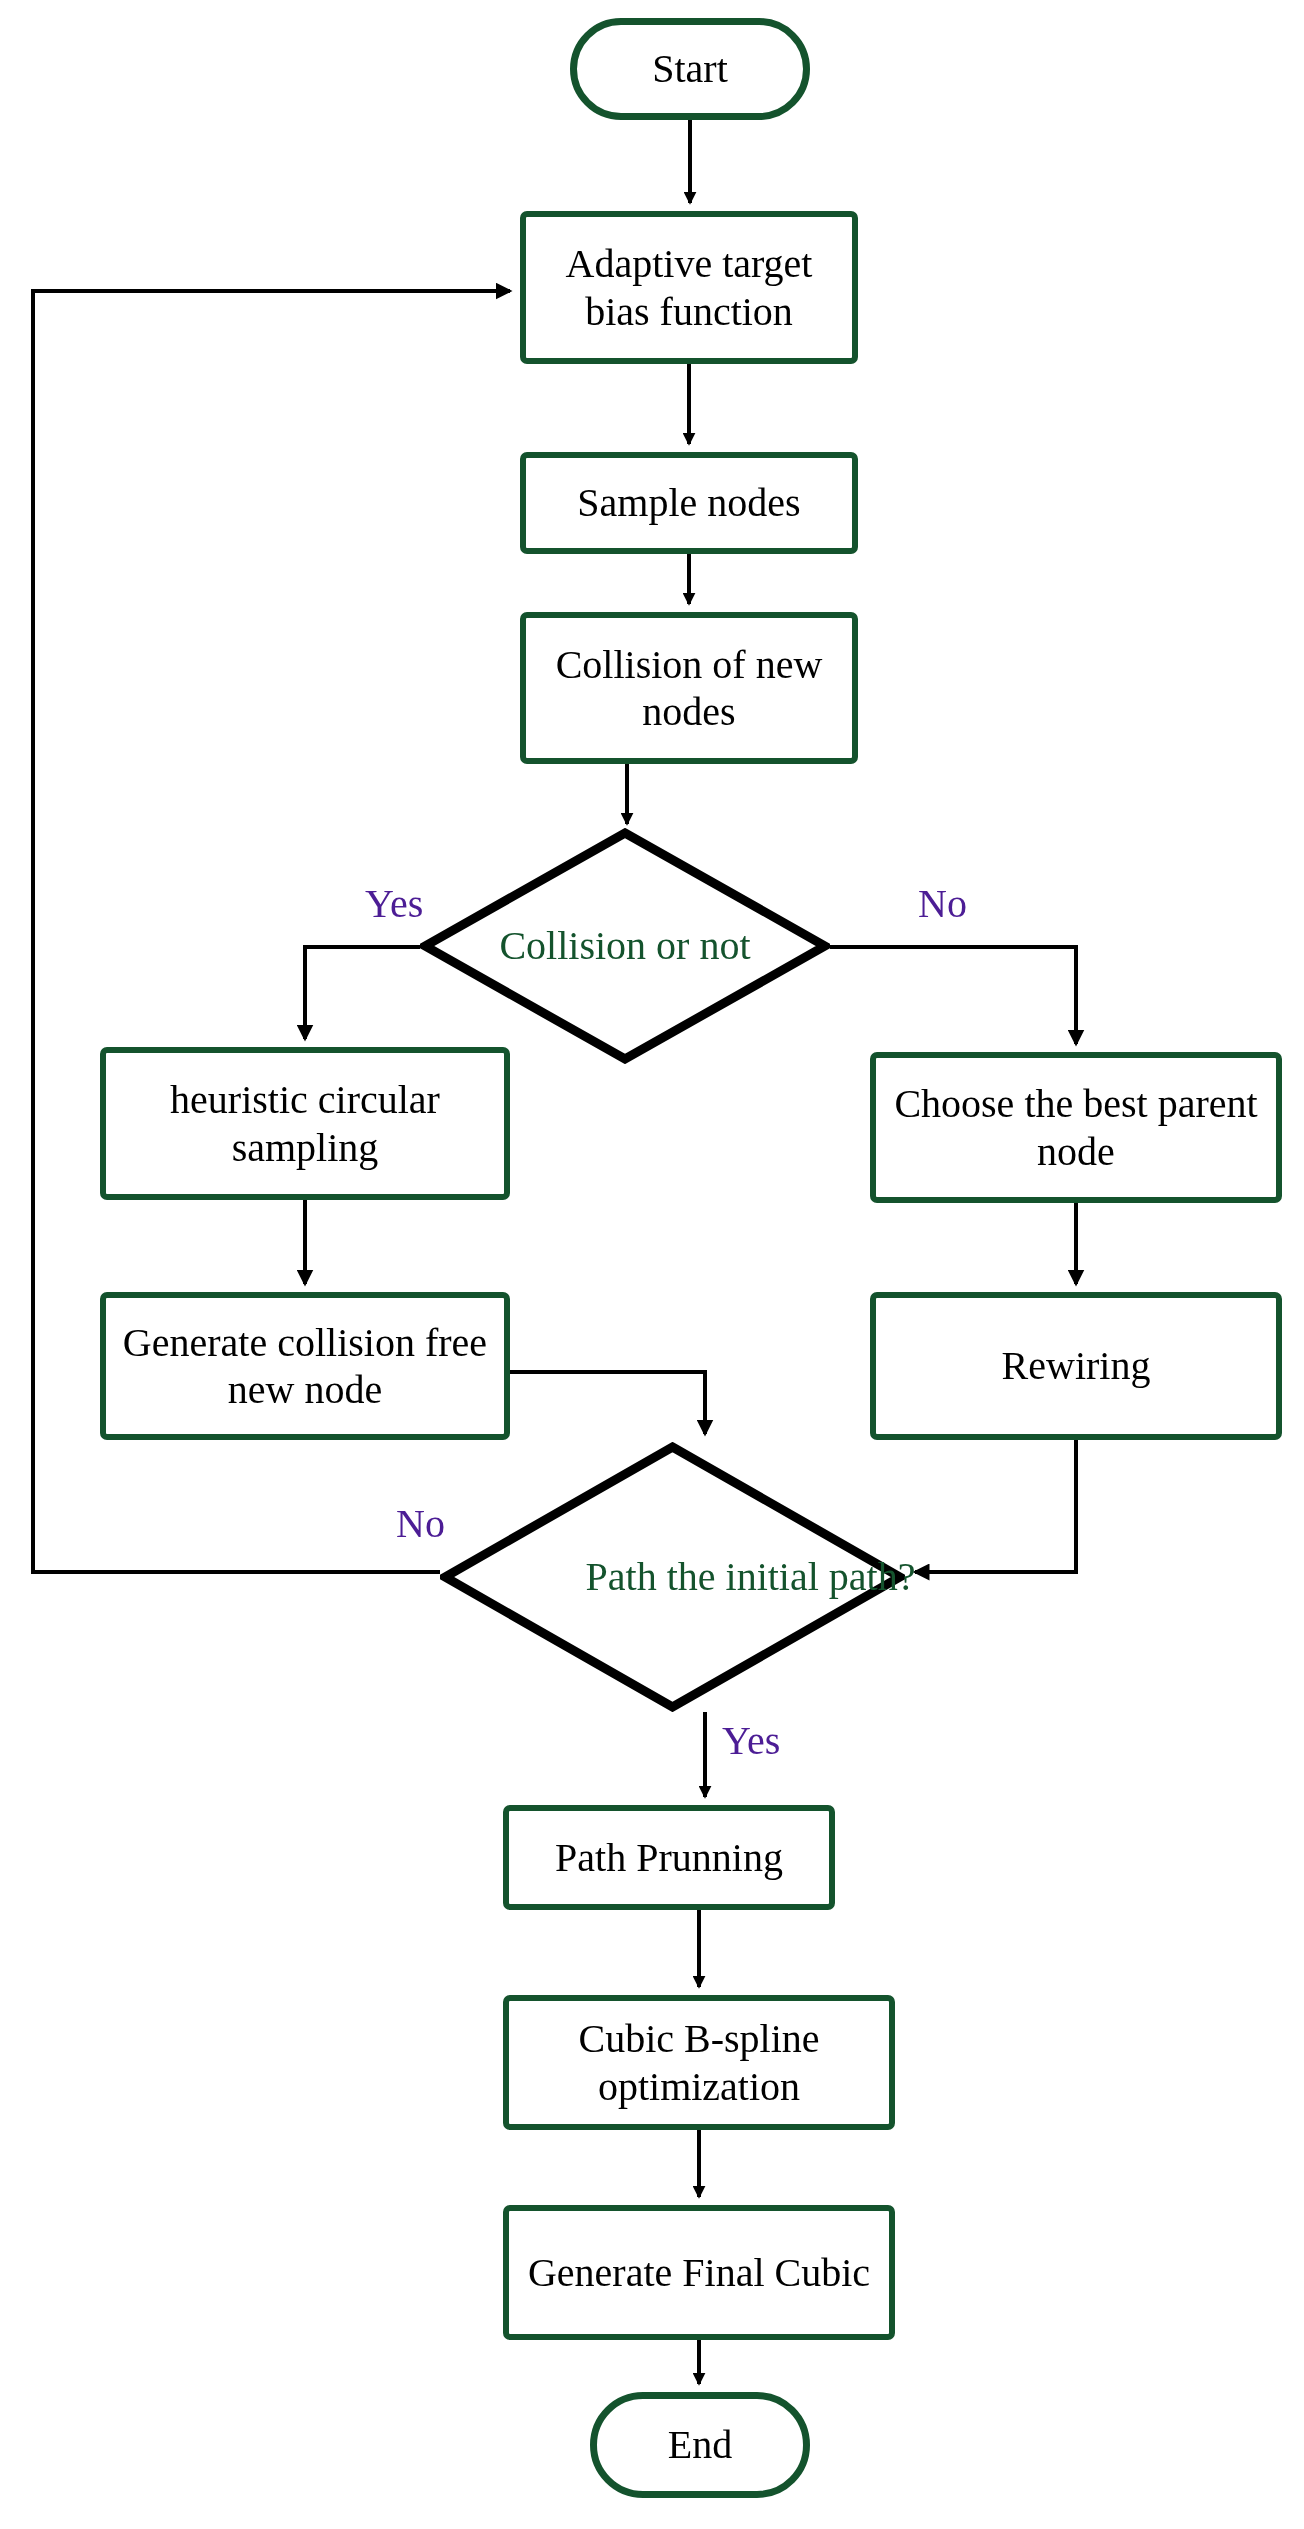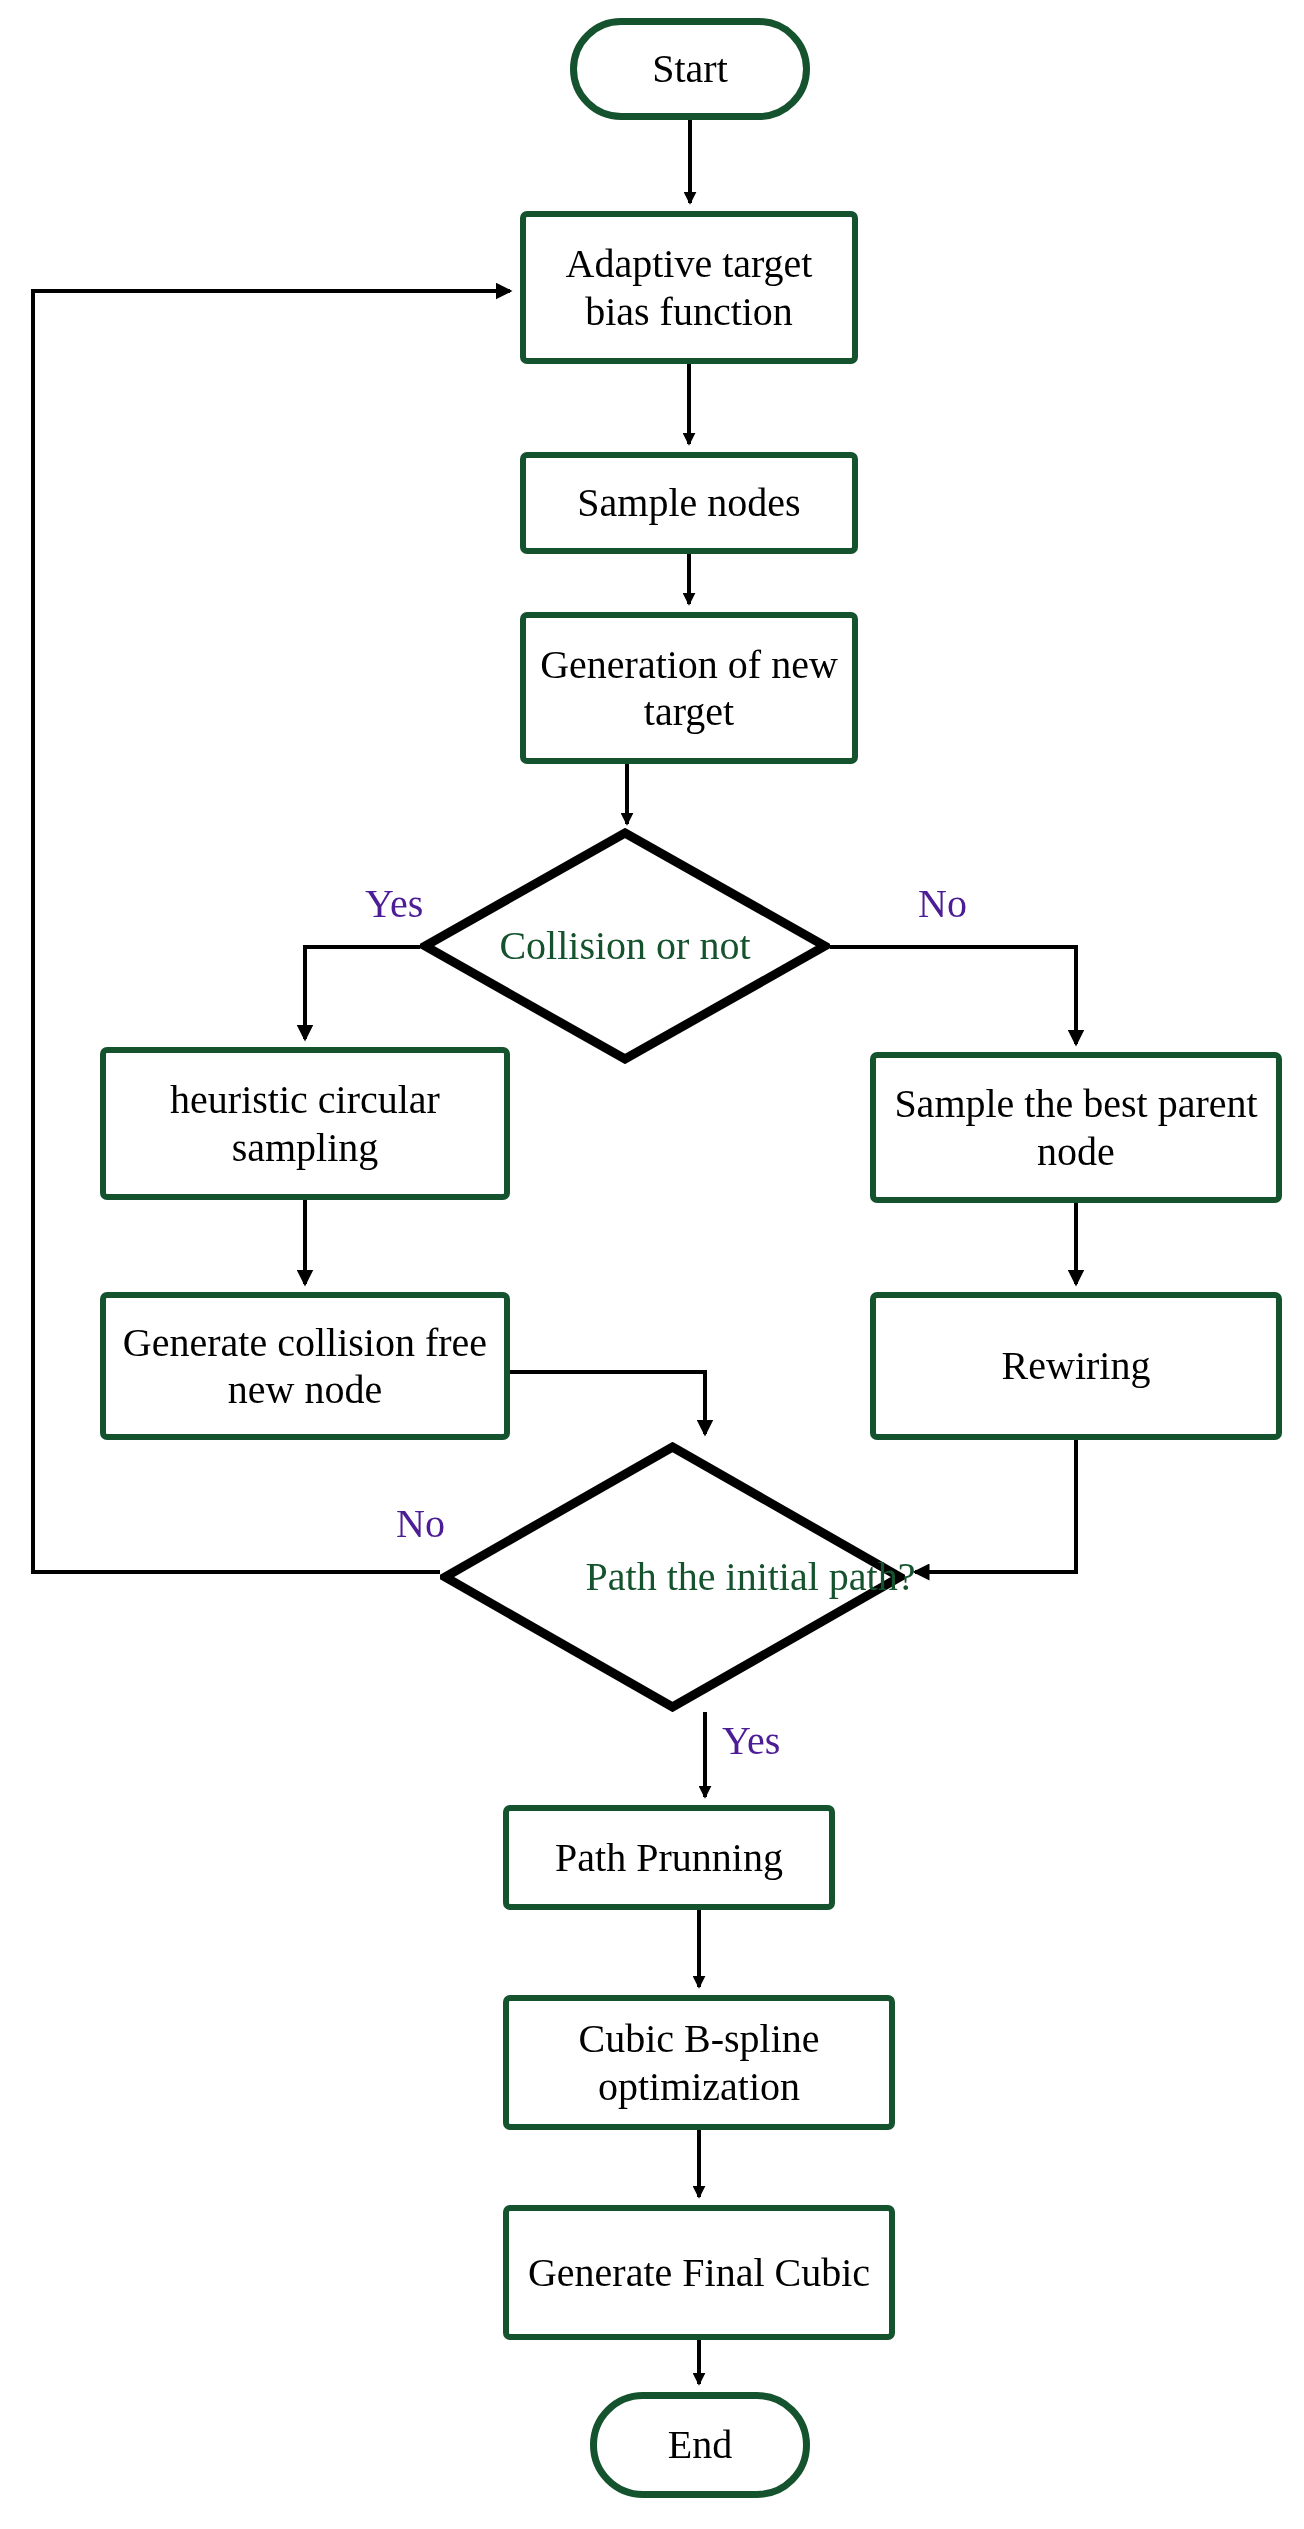--- a/index.html
+++ b/index.html
@@ -131,36 +131,36 @@
 
   <div class="node process" style="left:520px; top:211px; width:338px; height:153px;">
     <span>Adaptive target bias function</span>
   </div>
 
   <div class="node process" style="left:520px; top:452px; width:338px; height:102px;">
     <span>Sample nodes</span>
   </div>
 
   <div class="node process" style="left:520px; top:612px; width:338px; height:152px;">
-    <span>Generation of new target</span>
+    <span>Collision of new nodes</span>
   </div>
 
   <div class="diamond" style="left:420px; top:828px; width:410px; height:236px;">
     <svg viewBox="0 0 410 236" width="410" height="236" xmlns="http://www.w3.org/2000/svg">
       <polygon points="205,5 405,118 205,231 5,118" fill="#ffffff" stroke="#000000" stroke-width="9"></polygon>
     </svg>
     <div class="dlabel">Collision or not</div>
   </div>
 
   <div class="node process" style="left:100px; top:1047px; width:410px; height:153px;">
     <span>heuristic circular sampling</span>
   </div>
 
   <div class="node process" style="left:870px; top:1052px; width:412px; height:151px;">
-    <span>Sample the best parent node</span>
+    <span>Choose the best parent node</span>
   </div>
 
   <div class="node process" style="left:100px; top:1292px; width:410px; height:148px;">
     <span>Generate collision free new node</span>
   </div>
 
   <div class="node process" style="left:870px; top:1292px; width:412px; height:148px;">
     <span>Rewiring</span>
   </div>
 

